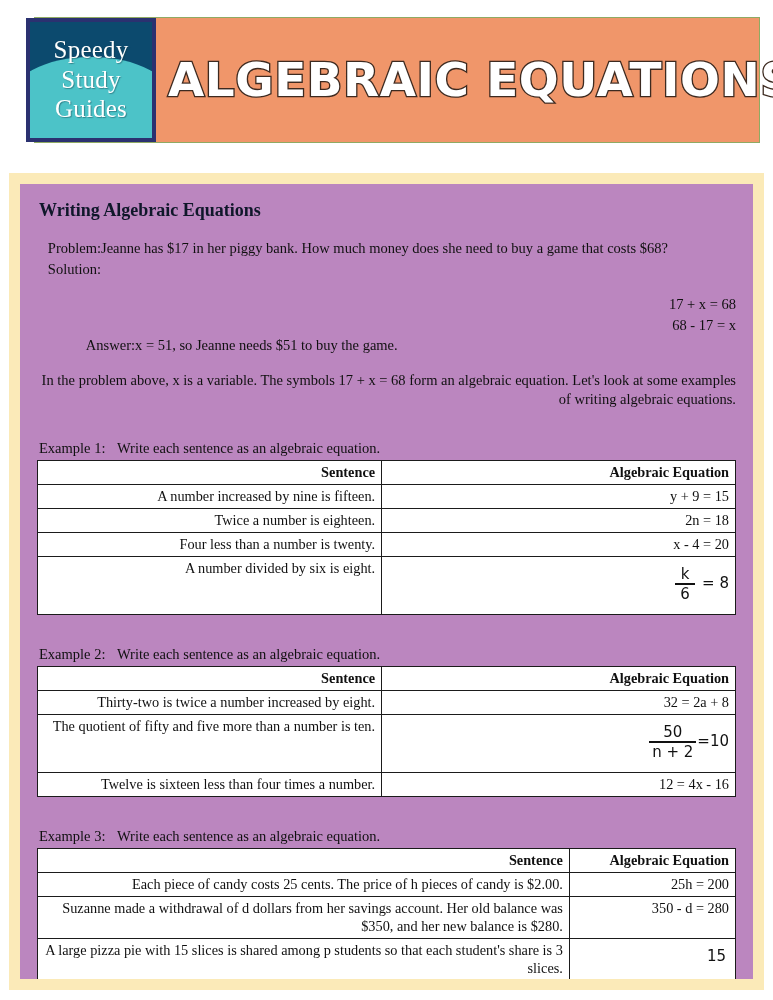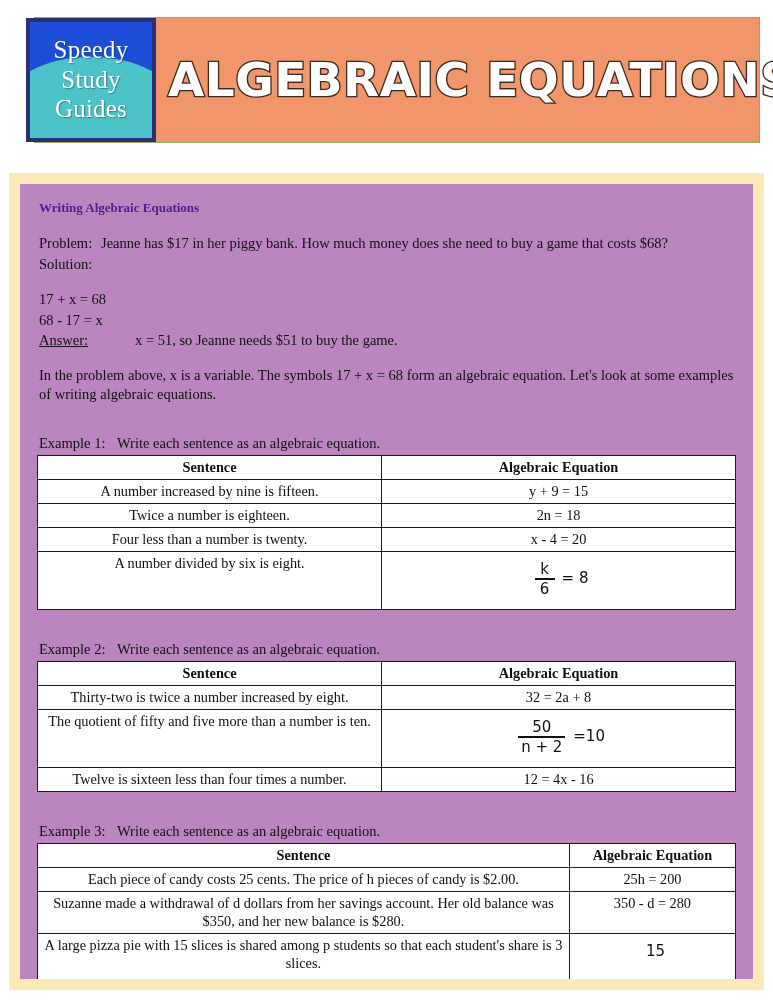--- a/index.html
+++ b/index.html
@@ -26,21 +26,21 @@
     height: 126px;
     background: #f0966a;
     border: 1px solid #8faa63;
   }
   .logo-box {
     position: absolute;
     left: 13px;
     top: 5px;
     width: 130px;
     height: 124px;
-    background: #1d4ed8;
+    background: #0c4a6e;
     border: 4px solid #2b3170;
     overflow: hidden;
   }
   .logo-arc {
     position: absolute;
     left: -18%;
     top: 30%;
     width: 136%;
     height: 95%;
     border-radius: 50% 50% 0 0 / 40% 40% 0 0;
@@ -94,35 +94,36 @@
   }
   .panel {
     background: #bb86bf;
     height: 100%;
     padding: 16px 17px 10px 17px;
     overflow: hidden;
   }
 
   .sec-title {
     font-weight: bold;
-    font-size: 13px;
-    color: #4c1d95;
+    font-size: 18px;
+    color: #0f172a;
     margin: 0 0 18px 2px;
   }
   .para {
     font-size: 14.5px;
     color: #101010;
     line-height: 1.30;
     margin: 0 0 2px 2px;
+    text-align: right;
   }
   .para.gap-before { margin-top: 16px; }
 
   .prob-line { display: flex; }
   .prob-label { width: 62px; flex: none; }
-  .ans-label { width: 96px; flex: none; text-decoration: underline; }
+  .ans-label { width: 96px; flex: none; }
 
   .ex-head {
     font-size: 14.5px;
     color: #101010;
     margin: 31px 0 3px 2px;
     display: flex;
   }
   .ex-head .ex-key { width: 78px; flex: none; }
 
   
@@ -131,21 +132,21 @@
     border-collapse: collapse;
     background: #ffffff;
     border: 1.5px solid #1b1b1b;
     table-layout: fixed;
   }
   table.eq-table td, table.eq-table th {
     border: 1.2px solid #1b1b1b;
     padding: 2px 6px 3px 6px;
     font-size: 14.3px;
     color: #101010;
-    text-align: center;
+    text-align: right;
     vertical-align: top;
     line-height: 1.26;
   }
   table.eq-table th { font-weight: bold; }
   .col-a-50 { width: 49.3%; }
   .col-a-76 { width: 76.2%; }
 
   .tall-row td { height: 58px; }
   .tall-row-3 td { height: 55px; }
 
@@ -168,21 +169,21 @@
   .frac .num { padding: 0 3px; }
   .frac .den { padding: 0 3px; }
   .frac .bar {
     width: 100%;
     min-width: 20px;
     height: 1.6px;
     background: #111;
     margin: 1px 0;
   }
   .frac-eq { margin-left: 7px; }
-  .frac-eq.tight { margin-left: 8px; }
+  .frac-eq.tight { margin-left: 1px; }
 </style>
 </head>
 <body>
 
 <div class="header">
   <div class="header-band"></div>
 
   <div class="logo-box">
     <div class="logo-arc"></div>
     <div class="logo-text">

